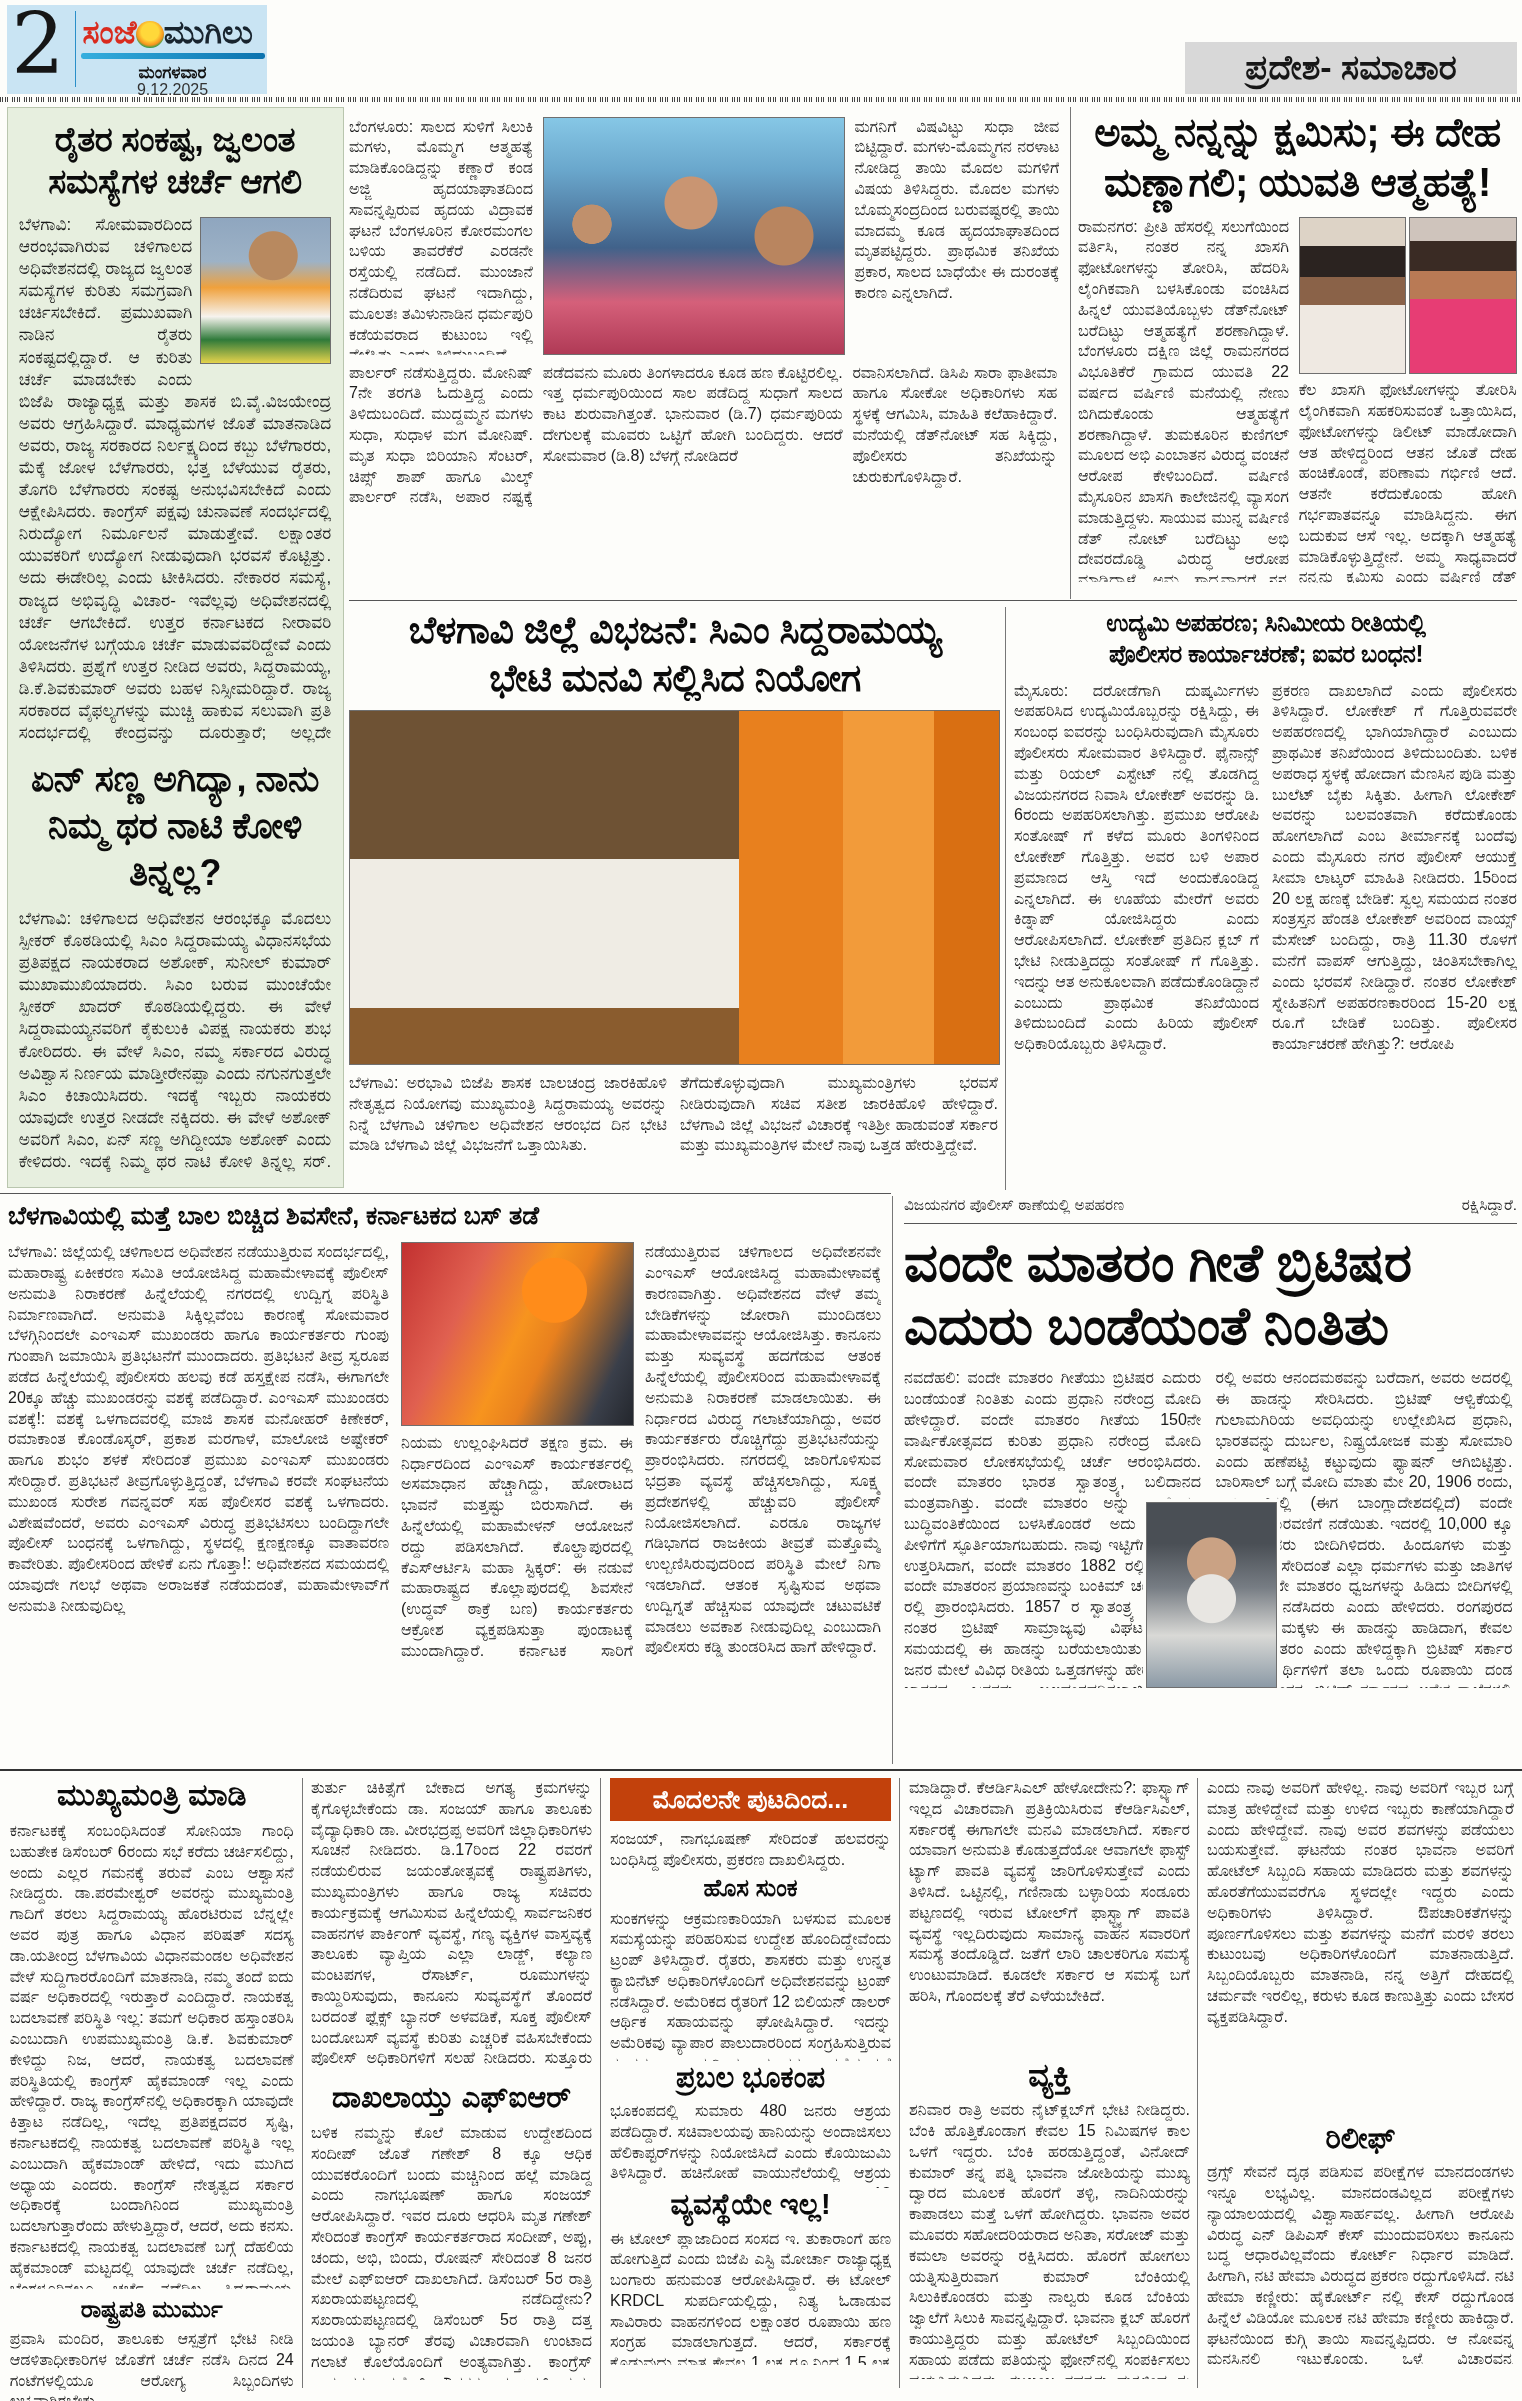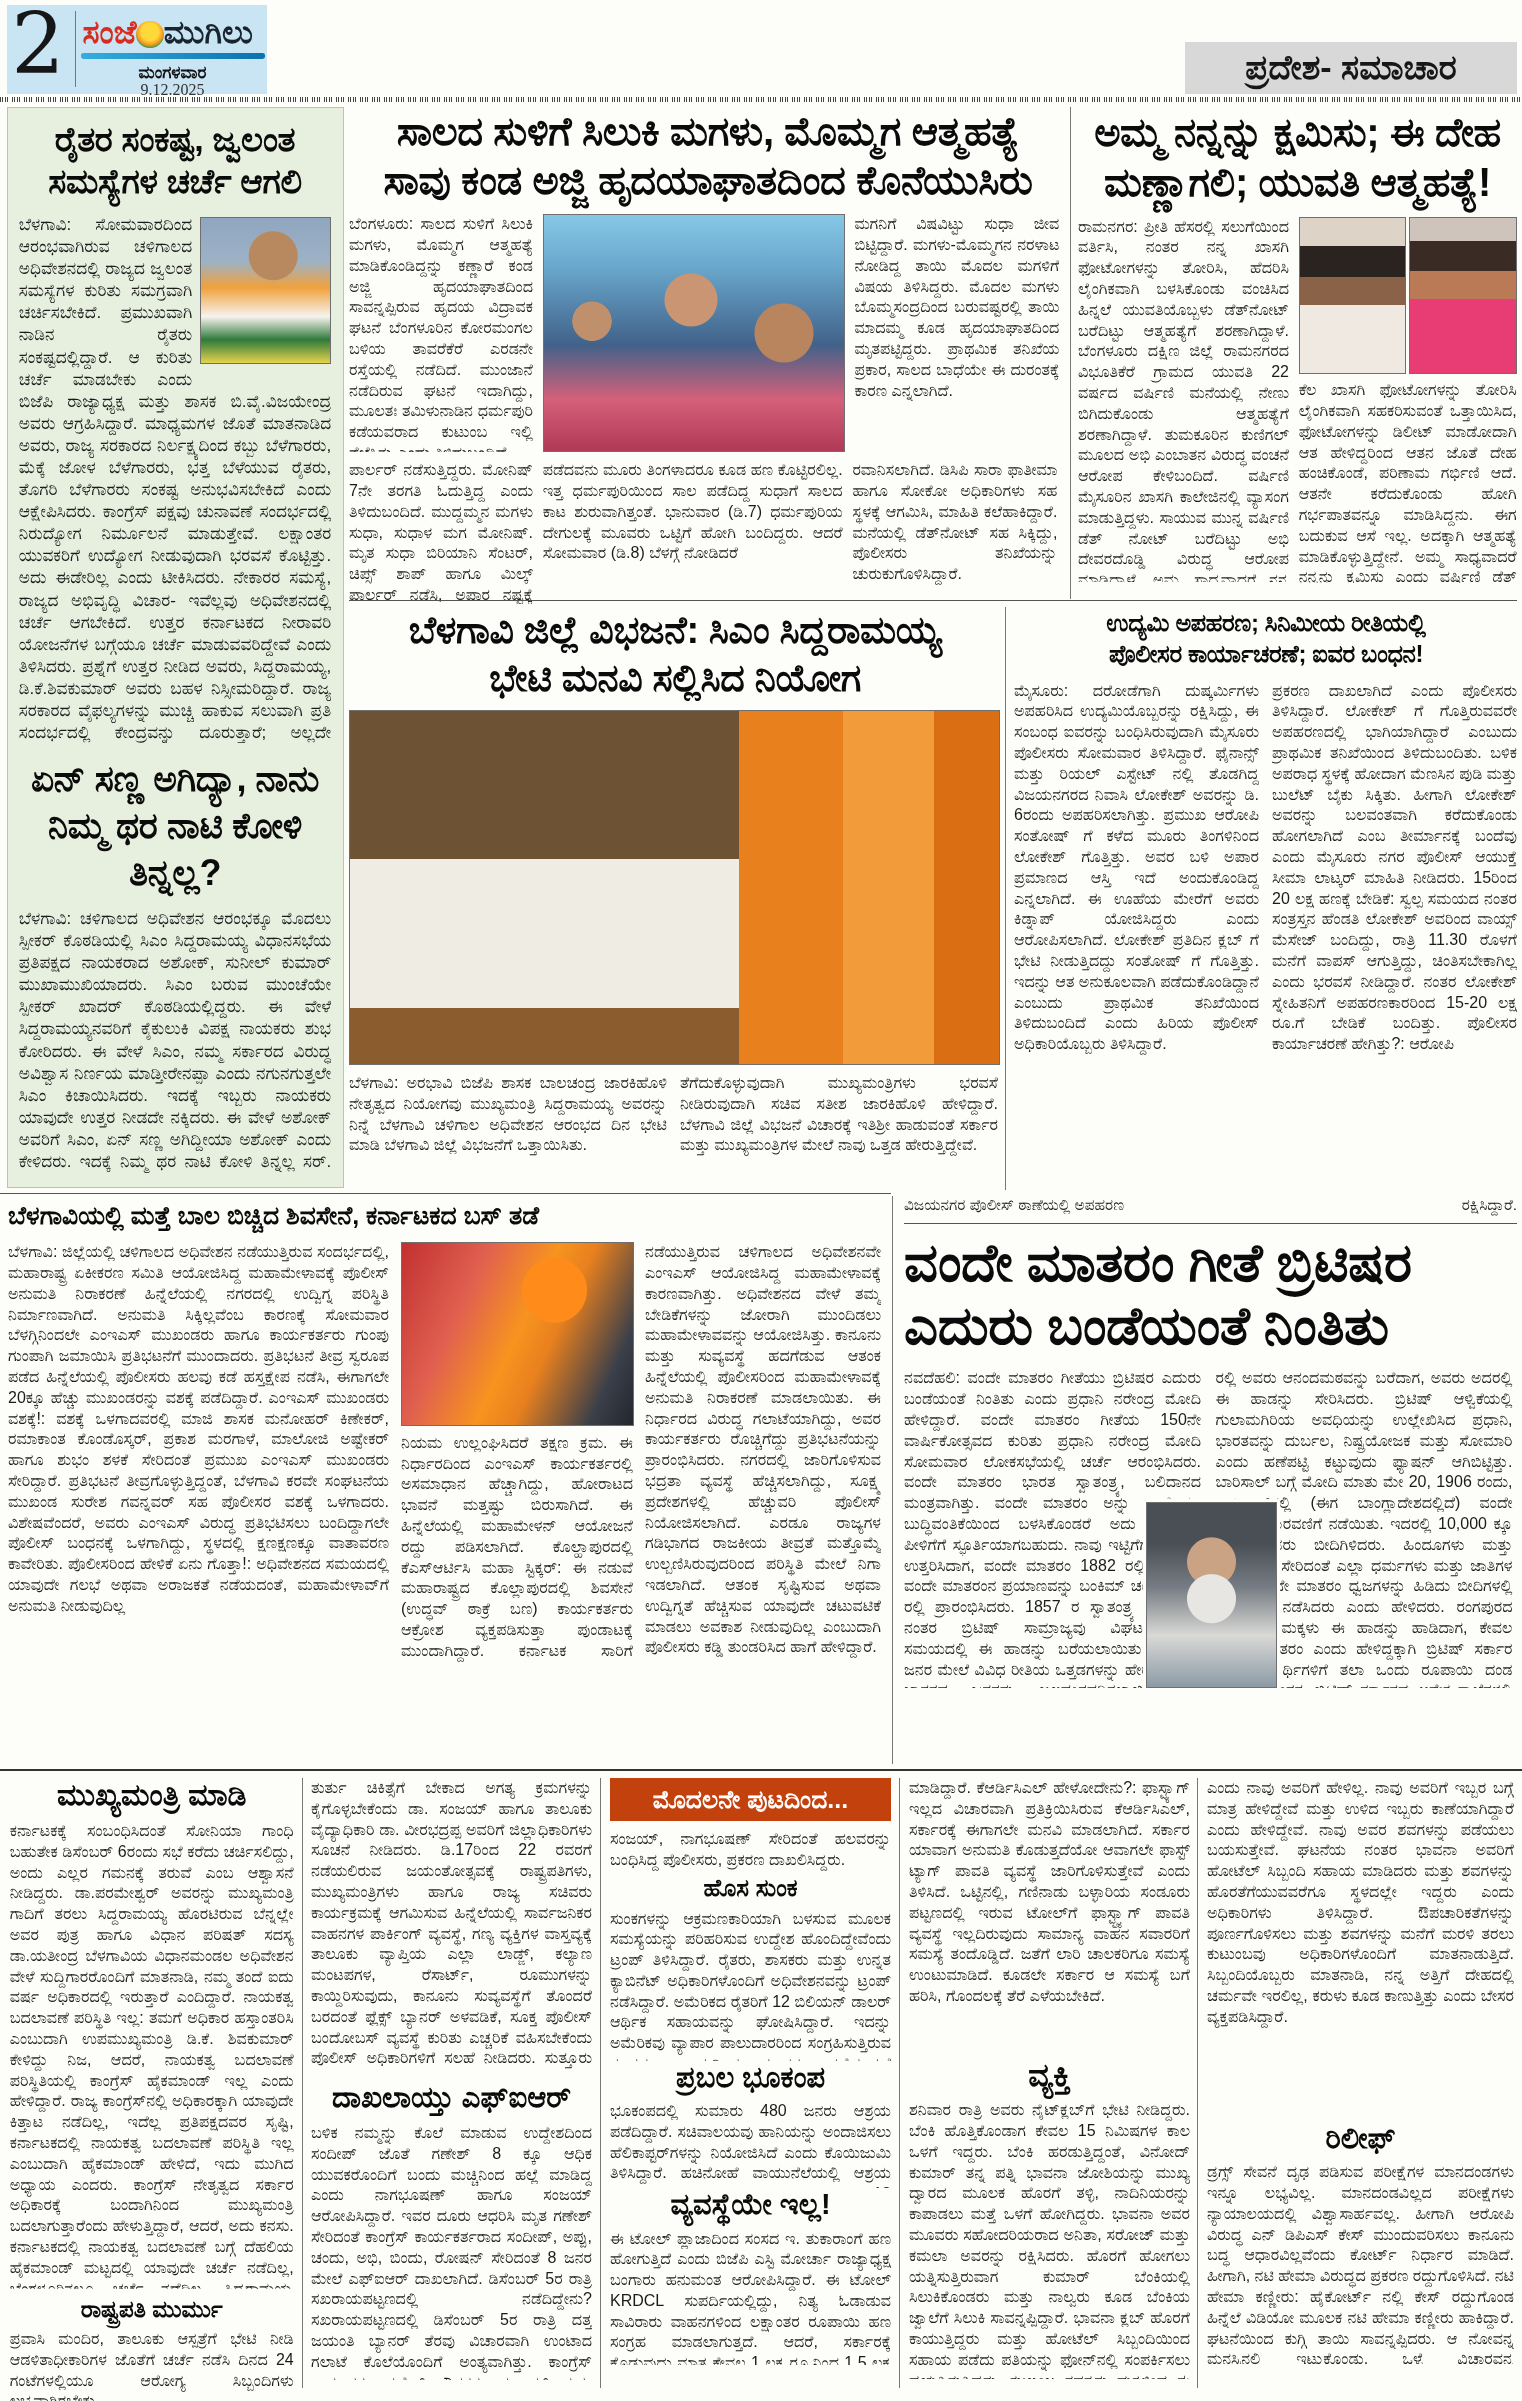--- a/index.html
+++ b/index.html
@@ -54,44 +54,40 @@
 <div class="page">
 
   <div class="abs masthead-box" style="left:6.5px;top:4.8px;width:260px;height:89px;">
     <div class="abs" style="left:4.8px;top:-4.8px;width:56px;height:94px;font-family:'DejaVu Serif',serif;font-size:84px;font-weight:400;color:#161616;line-height:1.05;">2</div>
     <div class="abs" style="left:68px;top:6.5px;width:1.6px;height:76px;background:#2a8fc9;"></div>
     <div class="abs" style="left:76px;top:9.7px;width:182px;height:37px;font-size:32px;white-space:nowrap;">
       <span class="logo-red">ಸಂಜೆ</span><span class="sun"></span><span class="logo-dark">ಮುಗಿಲು</span>
     </div>
     <div class="abs bluebar" style="left:74px;top:48px;width:184px;height:6.5px;border-radius:2.4px;"></div>
     <div class="abs center" style="left:74px;top:58px;width:184px;font-size:17px;font-weight:bold;color:#111;">ಮಂಗಳವಾರ</div>
-    <div class="abs center" style="left:74px;top:76px;width:184px;font-size:16px;color:#333;font-family:Liberation Serif, serif;">9.12.2025</div>
+    <div class="abs center" style="left:74px;top:76px;width:184px;font-size:16px;color:#333;">9.12.2025</div>
   </div>
   <div class="abs" style="left:1185px;top:42px;width:332px;height:52px;background:#d8d8d8;display:flex;align-items:center;justify-content:center;font-size:34px;font-weight:900;color:#171717;">ಪ್ರದೇಶ- ಸಮಾಚಾರ</div>
   <div class="hatchrule" style="left:0;top:97px;width:1523px;"></div>
 
   <div class="abs greenbox" style="left:6.5px;top:107px;width:337px;height:1081px;padding:9.7px 11.3px;box-sizing:border-box;">
     <div class="hl center" style="font-size:34px;line-height:1.25;">ರೈತರ ಸಂಕಷ್ಟ, ಜ್ವಲಂತ ಸಮಸ್ಯೆಗಳ ಚರ್ಚೆ ಆಗಲಿ</div>
     <div class="bt" style="margin-top:11.3px;height:529px;font-size:17px;">
       <span class="ph ph-vijayendra" style="float:right;width:129px;height:145px;margin:3.2px 0 4.8px 8px;display:block;"></span>
       <b class="dl">ಬೆಳಗಾವಿ:</b>
       <span>ಸೋಮವಾರದಿಂದ ಆರಂಭವಾಗಿರುವ ಚಳಿಗಾಲದ ಅಧಿವೇಶನದಲ್ಲಿ ರಾಜ್ಯದ ಜ್ವಲಂತ ಸಮಸ್ಯೆಗಳ ಕುರಿತು ಸಮಗ್ರವಾಗಿ ಚರ್ಚಿಸಬೇಕಿದೆ. ಪ್ರಮುಖವಾಗಿ ನಾಡಿನ ರೈತರು ಸಂಕಷ್ಟದಲ್ಲಿದ್ದಾರೆ. ಆ ಕುರಿತು ಚರ್ಚೆ ಮಾಡಬೇಕು ಎಂದು ಬಿಜೆಪಿ ರಾಜ್ಯಾಧ್ಯಕ್ಷ ಮತ್ತು ಶಾಸಕ ಬಿ.ವೈ.ವಿಜಯೇಂದ್ರ ಅವರು ಆಗ್ರಹಿಸಿದ್ದಾರೆ. ಮಾಧ್ಯಮಗಳ ಜೊತೆ ಮಾತನಾಡಿದ ಅವರು, ರಾಜ್ಯ ಸರಕಾರದ ನಿರ್ಲಕ್ಷ್ಯದಿಂದ ಕಬ್ಬು ಬೆಳೆಗಾರರು, ಮೆಕ್ಕೆ ಜೋಳ ಬೆಳೆಗಾರರು, ಭತ್ತ ಬೆಳೆಯುವ ರೈತರು, ತೊಗರಿ ಬೆಳೆಗಾರರು ಸಂಕಷ್ಟ ಅನುಭವಿಸಬೇಕಿದೆ ಎಂದು ಆಕ್ಷೇಪಿಸಿದರು. ಕಾಂಗ್ರೆಸ್ ಪಕ್ಷವು ಚುನಾವಣೆ ಸಂದರ್ಭದಲ್ಲಿ ನಿರುದ್ಯೋಗ ನಿರ್ಮೂಲನೆ ಮಾಡುತ್ತೇವೆ. ಲಕ್ಷಾಂತರ ಯುವಕರಿಗೆ ಉದ್ಯೋಗ ನೀಡುವುದಾಗಿ ಭರವಸೆ ಕೊಟ್ಟಿತ್ತು. ಅದು ಈಡೇರಿಲ್ಲ ಎಂದು ಟೀಕಿಸಿದರು. ನೇಕಾರರ ಸಮಸ್ಯೆ, ರಾಜ್ಯದ ಅಭಿವೃದ್ಧಿ ವಿಚಾರ- ಇವೆಲ್ಲವು ಅಧಿವೇಶನದಲ್ಲಿ ಚರ್ಚೆ ಆಗಬೇಕಿದೆ. ಉತ್ತರ ಕರ್ನಾಟಕದ ನೀರಾವರಿ ಯೋಜನೆಗಳ ಬಗ್ಗೆಯೂ ಚರ್ಚೆ ಮಾಡುವವರಿದ್ದೇವೆ ಎಂದು ತಿಳಿಸಿದರು. ಪ್ರಶ್ನೆಗೆ ಉತ್ತರ ನೀಡಿದ ಅವರು, ಸಿದ್ದರಾಮಯ್ಯ, ಡಿ.ಕೆ.ಶಿವಕುಮಾರ್ ಅವರು ಬಹಳ ನಿಸ್ಸೀಮರಿದ್ದಾರೆ. ರಾಜ್ಯ ಸರಕಾರದ ವೈಫಲ್ಯಗಳನ್ನು ಮುಚ್ಚಿ ಹಾಕುವ ಸಲುವಾಗಿ ಪ್ರತಿ ಸಂದರ್ಭದಲ್ಲಿ ಕೇಂದ್ರವನ್ನು ದೂರುತ್ತಾರೆ; ಅಲ್ಲದೇ ಪ್ರಧಾನಮಂತ್ರಿಗಳಿಗೆ ಪತ್ರ ಬರೆಯುವುದರಲ್ಲೂ ನಿಸ್ಸೀಮರಿದ್ದಾರೆ. ಇದರ ನಡುವೆ, ತಾವು ರಾಜ್ಯದ ಮುಖ್ಯಮಂತ್ರಿ ಎಂಬುದನ್ನು ಮರೆತೇ ಬಿಟ್ಟಿದ್ದಾರೆ ಎಂದು ಆಕ್ಷೇಪ ವ್ಯಕ್ತಪಡಿಸಿದರು. ವೈಫಲ್ಯಗಳನ್ನು ಮುಚ್ಚಿ ಹಾಕುವ ಸಲುವಾಗಿ ಈ ನಾಟಕ ಮಾಡುತ್ತಿದ್ದಾರೆ. ಇವೆಲ್ಲವನ್ನೂ ಸದನದಲ್ಲಿ ಚರ್ಚೆ ಮಾಡುತ್ತೇವೆ ಎಂದು ನುಡಿದರು.</span>
     </div>
     <div class="hl center" style="font-size:36px;line-height:1.3;margin-top:13px;height:144px;overflow:hidden;">ಏನ್ ಸಣ್ಣ ಅಗಿದ್ಯಾ, ನಾನು ನಿಮ್ಮ ಥರ ನಾಟಿ ಕೋಳಿ ತಿನ್ನಲ್ಲ?</div>
     <div class="bt" style="margin-top:8px;height:266px;font-size:17px;">
       <b class="dl">ಬೆಳಗಾವಿ:</b>
       <span>ಚಳಿಗಾಲದ ಅಧಿವೇಶನ ಆರಂಭಕ್ಕೂ ಮೊದಲು ಸ್ಪೀಕರ್ ಕೊಠಡಿಯಲ್ಲಿ ಸಿಎಂ ಸಿದ್ದರಾಮಯ್ಯ ವಿಧಾನಸಭೆಯ ಪ್ರತಿಪಕ್ಷದ ನಾಯಕರಾದ ಅಶೋಕ್, ಸುನೀಲ್ ಕುಮಾರ್ ಮುಖಾಮುಖಿಯಾದರು. ಸಿಎಂ ಬರುವ ಮುಂಚೆಯೇ ಸ್ಪೀಕರ್ ಖಾದರ್ ಕೊಠಡಿಯಲ್ಲಿದ್ದರು. ಈ ವೇಳೆ ಸಿದ್ದರಾಮಯ್ಯನವರಿಗೆ ಕೈಕುಲುಕಿ ವಿಪಕ್ಷ ನಾಯಕರು ಶುಭ ಕೋರಿದರು. ಈ ವೇಳೆ ಸಿಎಂ, ನಮ್ಮ ಸರ್ಕಾರದ ವಿರುದ್ಧ ಅವಿಶ್ವಾಸ ನಿರ್ಣಯ ಮಾಡ್ತೀರೇನಪ್ಪಾ ಎಂದು ನಗುನಗುತ್ತಲೇ ಸಿಎಂ ಕಿಚಾಯಿಸಿದರು. ಇದಕ್ಕೆ ಇಬ್ಬರು ನಾಯಕರು ಯಾವುದೇ ಉತ್ತರ ನೀಡದೇ ನಕ್ಕಿದರು. ಈ ವೇಳೆ ಅಶೋಕ್ ಅವರಿಗೆ ಸಿಎಂ, ಏನ್ ಸಣ್ಣ ಅಗಿದ್ದೀಯಾ ಅಶೋಕ್ ಎಂದು ಕೇಳಿದರು. ಇದಕ್ಕೆ ನಿಮ್ಮ ಥರ ನಾಟಿ ಕೋಳಿ ತಿನ್ನಲ್ಲ ಸರ್. ನಾನು ಎಲ್ಲವನ್ನು ಬಿಟ್ಟಿದ್ದೀನಿ ಎಂದರು. ಈ ಉತ್ತರಕ್ಕೆ ಸಿಎಂ, ಹೇ.. ತಿನ್ನು ಏನೂ ಆಗಲ್ಲ, ಬಾ ತಿನ್ನೋಣ ಎಂದರು. ಇದಕ್ಕೆ ಅಶೋಕ್ ನಕ್ಕು ಮುಂದೆ ಸಾಗಿದರು.</span>
     </div>
   </div>
 
   <div class="abs" style="left:349px;top:107px;width:718px;height:492px;">
-    <div class="hl center" style="font-size:40px;line-height:1.22;">
-      <div>ಸಾಲದ ಸುಳಿಗೆ ಸಿಲುಕಿ ಮಗಳು, ಮೊಮ್ಮಗ ಆತ್ಮಹತ್ಯೆ</div>
-      <div>ಸಾವು ಕಂಡ ಅಜ್ಜಿ ಹೃದಯಾಘಾತದಿಂದ ಕೊನೆಯುಸಿರು</div>
-    </div>
     <div class="colstack" style="margin-top:9.7px;gap:9.7px;">
       <div class="bt" style="width:184px;height:238px;">
         <b class="dl">ಬೆಂಗಳೂರು:</b>
         <span>ಸಾಲದ ಸುಳಿಗೆ ಸಿಲುಕಿ ಮಗಳು, ಮೊಮ್ಮಗ ಆತ್ಮಹತ್ಯೆ ಮಾಡಿಕೊಂಡಿದ್ದನ್ನು ಕಣ್ಣಾರೆ ಕಂಡ ಅಜ್ಜಿ ಹೃದಯಾಘಾತದಿಂದ ಸಾವನ್ನಪ್ಪಿರುವ ಹೃದಯ ವಿದ್ರಾವಕ ಘಟನೆ ಬೆಂಗಳೂರಿನ ಕೋರಮಂಗಲ ಬಳಿಯ ತಾವರೆಕೆರೆ ಎರಡನೇ ರಸ್ತೆಯಲ್ಲಿ ನಡೆದಿದೆ. ಮುಂಜಾನೆ ನಡೆದಿರುವ ಘಟನೆ ಇದಾಗಿದ್ದು, ಮೂಲತಃ ತಮಿಳುನಾಡಿನ ಧರ್ಮಪುರಿ ಕಡೆಯವರಾದ ಕುಟುಂಬ ಇಲ್ಲಿ ನೆಲೆಸಿತ್ತು ಎಂದು ತಿಳಿದುಬಂದಿದೆ.</span>
       </div>
       <div class="ph ph-busselfie" style="width:300px;height:236px;"></div>
       <div class="bt" style="width:205px;height:238px;">ಮಗನಿಗೆ ವಿಷವಿಟ್ಟು ಸುಧಾ ಜೀವ ಬಿಟ್ಟಿದ್ದಾರೆ. ಮಗಳು-ಮೊಮ್ಮಗನ ನರಳಾಟ ನೋಡಿದ್ದ ತಾಯಿ ಮೊದಲ ಮಗಳಿಗೆ ವಿಷಯ ತಿಳಿಸಿದ್ದರು. ಮೊದಲ ಮಗಳು ಬೊಮ್ಮಸಂದ್ರದಿಂದ ಬರುವಷ್ಟರಲ್ಲಿ ತಾಯಿ ಮಾದಮ್ಮ ಕೂಡ ಹೃದಯಾಘಾತದಿಂದ ಮೃತಪಟ್ಟಿದ್ದರು. ಪ್ರಾಥಮಿಕ ತನಿಖೆಯ ಪ್ರಕಾರ, ಸಾಲದ ಬಾಧೆಯೇ ಈ ದುರಂತಕ್ಕೆ ಕಾರಣ ಎನ್ನಲಾಗಿದೆ.</div>
     </div>
     <div class="colstack" style="margin-top:8px;gap:9.7px;">
       <div class="bt" style="width:184px;height:144px;">ಪಾರ್ಲರ್ ನಡೆಸುತ್ತಿದ್ದರು. ಮೋನಿಷ್ 7ನೇ ತರಗತಿ ಓದುತ್ತಿದ್ದ ಎಂದು ತಿಳಿದುಬಂದಿದೆ. ಮುದ್ದಮ್ಮನ ಮಗಳು ಸುಧಾ, ಸುಧಾಳ ಮಗ ಮೋನಿಷ್. ಮೃತ ಸುಧಾ ಬಿರಿಯಾನಿ ಸೆಂಟರ್, ಚಿಪ್ಸ್ ಶಾಪ್ ಹಾಗೂ ಮಿಲ್ಕ್ ಪಾರ್ಲರ್ ನಡೆಸಿ, ಅಪಾರ ನಷ್ಟಕ್ಕೆ ಸಿಲುಕಿದ್ದರು. ಇದರಿಂದ ಮೃತ ಕುಟುಂಬ</div>

